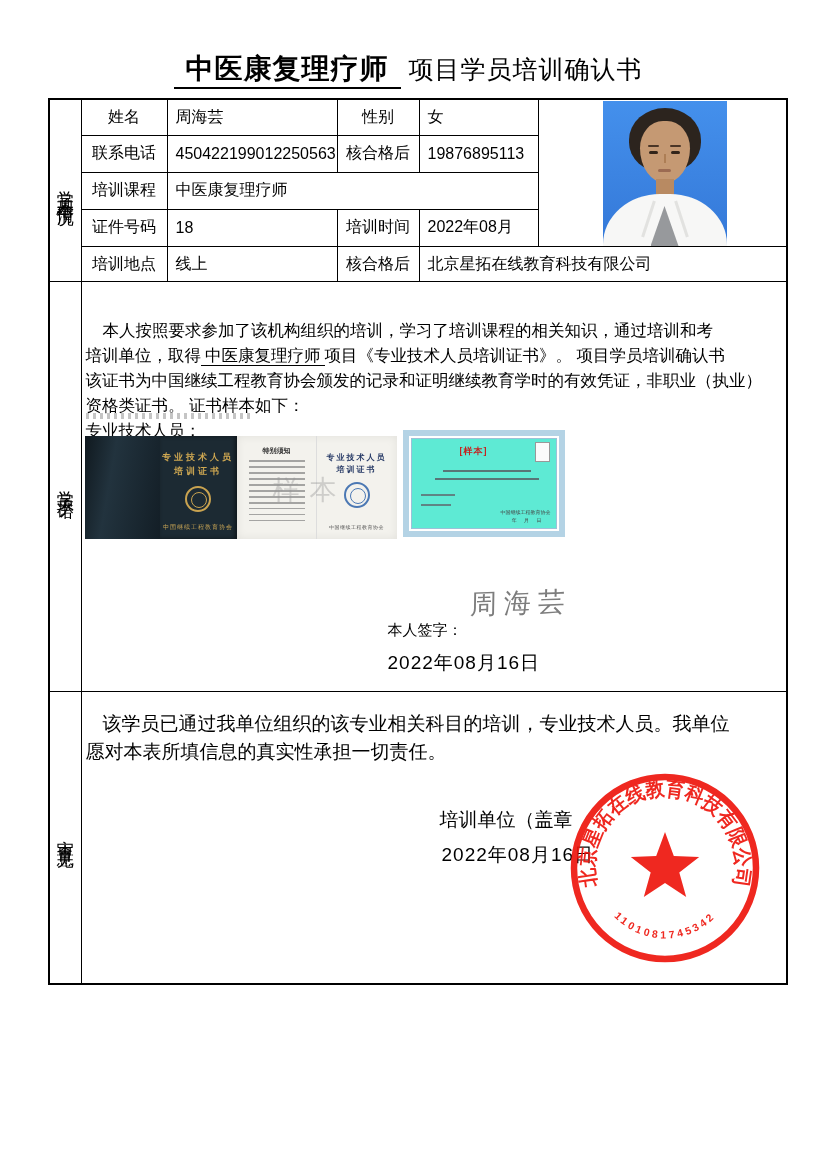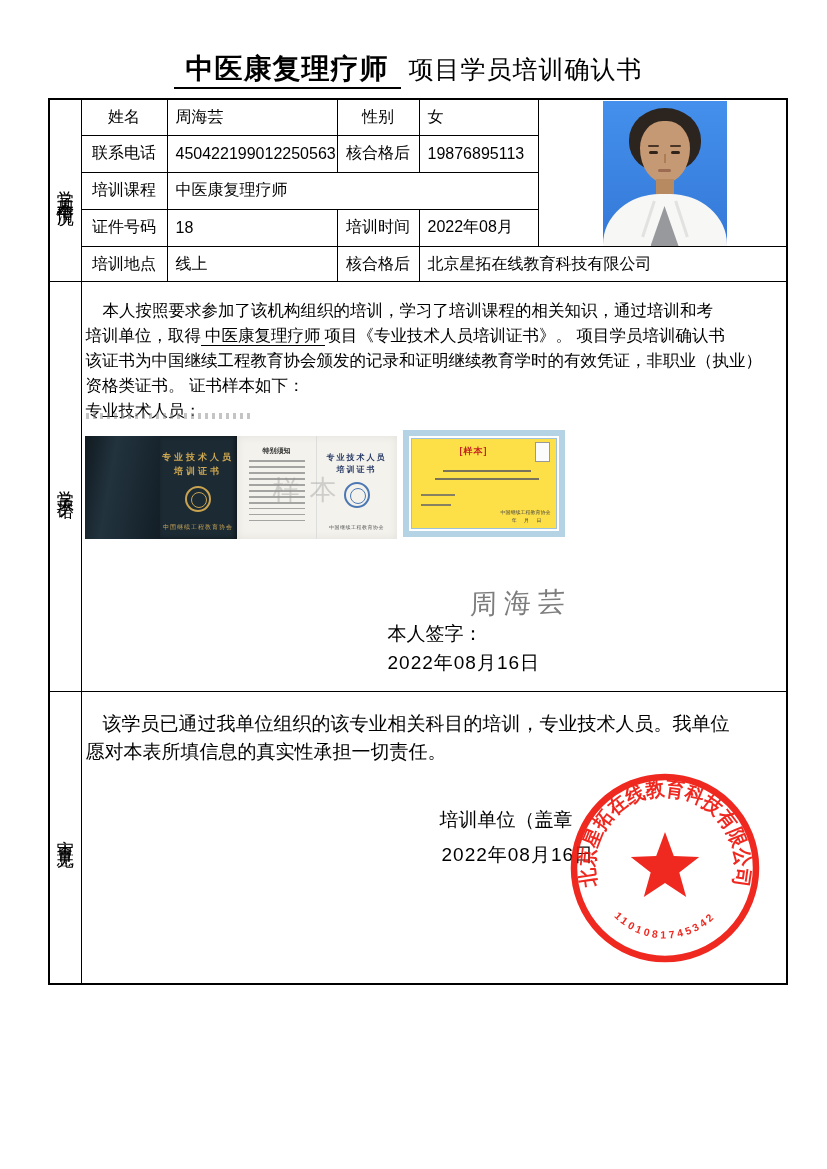--- a/index.html
+++ b/index.html
@@ -30,21 +30,21 @@
   .photo .eye { position:absolute; width:9px; height:2.5px; background:#32241a; border-radius:2px; top:50px; }
   .photo .nose { position:absolute; top:53px; left:61px; width:2px; height:9px; background:#ad7e55; }
   .photo .mouth { position:absolute; top:68px; left:55px; width:13px; height:2.5px; background:#9c6b52; border-radius:2px; }
   .photo .neck { position:absolute; top:78px; left:53px; width:18px; height:16px; background:#b88a62; }
   .photo .coat { position:absolute; bottom:-4px; left:0px; width:124px; height:56px; background:#f7f7f6; border-radius:46% 46% 0 0/ 90% 90% 0 0; }
   .photo .shirt { position:absolute; bottom:0; left:48px; width:28px; height:40px; background:#97999c; clip-path:polygon(50% 0,100% 100%,0 100%); }
   .photo .lapel-l { position:absolute; bottom:8px; left:44px; width:3px; height:38px; background:#e2e2e0; transform:rotate(18deg); }
   .photo .lapel-r { position:absolute; bottom:8px; left:77px; width:3px; height:38px; background:#e2e2e0; transform:rotate(-18deg); }
   
   .c-para { position:absolute; top:16px; left:4px; font-size:16.5px; line-height:25px; white-space:nowrap; }
-  .c-para .indent { padding-left:17px; }
+  .c-para .indent { padding-left:17px;margin-top:20px; }
   .c-para .ucourse { border-bottom:1px solid #000; padding:0 4px 1px 4px; }
   .artifact { position:absolute; top:131px; left:4px; width:168px; height:6px; opacity:.5;
     background:repeating-linear-gradient(90deg,#8a8a8a 0 3px,transparent 3px 7px); }
   .certs { position:absolute; top:148px; left:0; width:500px; height:112px; }
   .cert { position:absolute; top:6px; height:103px; }
   .cert1 { left:3px; width:75px; background:linear-gradient(100deg,#10191f 0%,#22333e 35%,#131e26 100%); }
   .cert2 { left:78px; width:77px; background:#1c2a33; box-shadow:inset -2px 0 4px rgba(0,0,0,.5); }
   .cert2 .gtitle { position:absolute; top:14px; width:100%; text-align:center; color:#cfa852; font-size:9px; font-weight:bold; letter-spacing:3px; line-height:14px; }
   .cert2 .emblem { position:absolute; top:50px; left:25px; width:26px; height:26px; border:2px solid #c9a350; border-radius:50%; }
   .cert2 .emblem::after { content:""; position:absolute; top:4px; left:4px; width:14px; height:14px; border:1px solid #c9a350; border-radius:50%; }
@@ -52,32 +52,32 @@
   .cert3 { left:155px; width:160px; background:#f3f2ed; box-shadow:inset 0 0 10px rgba(0,0,0,.07); }
   .cert3 .mid { position:absolute; top:0; left:79px; width:1px; height:100%; background:#ddd; }
   .cert3 .heading { position:absolute; top:10px; left:0; width:80px; text-align:center; font-size:7px; font-weight:bold; color:#333; }
   .cert3 .tlines { position:absolute; top:24px; left:12px; width:56px; height:62px;
     background:repeating-linear-gradient(#7a7a7a 0 1.5px,transparent 1.5px 6px); opacity:.65; }
   .cert3 .rtitle { position:absolute; top:16px; left:80px; width:80px; text-align:center; font-size:8px; font-weight:bold; color:#273a66; letter-spacing:2px; line-height:12px; }
   .cert3 .seal { position:absolute; top:46px; left:107px; width:26px; height:26px; border:2px solid #2e63aa; border-radius:50%; opacity:.85; }
   .cert3 .seal::after { content:""; position:absolute; top:4px; left:4px; width:14px; height:14px; border:1px solid #2e63aa; border-radius:50%; }
   .cert3 .rfoot { position:absolute; bottom:9px; left:80px; width:80px; text-align:center; font-size:5px; color:#555; letter-spacing:.5px; }
   .cert3 .wm { position:absolute; top:36px; left:36px; font-size:27px; color:rgba(150,150,150,.4); letter-spacing:10px;text-align:right; }
-  .cert4 { left:321px; top:0; width:162px; height:107px; background:#fde047; border:6px solid #b4d3e5;
+  .cert4 { left:321px; top:0; width:162px; height:107px; background:#5eead4; border:6px solid #b4d3e5;
     box-shadow:inset 0 0 0 2px #fff, inset 0 0 0 3px #9cc1d8; }
   .cert4 .stag { position:absolute; top:9px; left:0; width:130px; text-align:center; color:#c42320; font-size:9px; font-weight:bold; letter-spacing:1px; }
   .cert4 .pbox { position:absolute; top:6px; right:9px; width:15px; height:20px; border:1px solid #999; background:#fbfbfb; }
   .cert4 .l1 { position:absolute; top:34px; left:34px; width:88px; height:2px; background:#56585f; opacity:.8; }
   .cert4 .l2 { position:absolute; top:42px; left:26px; width:104px; height:2px; background:#56585f; opacity:.8; }
   .cert4 .l3 { position:absolute; top:58px; left:12px; width:34px; height:2px; background:#60626a; opacity:.75; }
   .cert4 .l4 { position:absolute; top:68px; left:12px; width:30px; height:2px; background:#60626a; opacity:.75; }
   .cert4 .forg { position:absolute; bottom:16px; right:8px; font-size:5px; color:#444; }
   .cert4 .fdate { position:absolute; bottom:8px; right:14px; font-size:5px; color:#444; letter-spacing:3px; }
   .sig-name { position:absolute; top:303px; left:388px; font-size:27px; color:#7d7d7d; letter-spacing:7px; transform:rotate(-2deg) skewX(-3deg); font-weight:300; }
-  .sig-label { position:absolute; top:339px; left:306px; font-size:19px;text-align:right; }
+  .sig-label { position:absolute; top:339px; left:306px; font-size:15px;text-align:right; }
   .sig-date  { position:absolute; top:368px; left:306px; font-size:19px; letter-spacing:1px; }
   
   .r-para { position:absolute; top:18px; left:4px; font-size:19px; line-height:28px; white-space:nowrap; }
   .r-para .indent { padding-left:17px; }
   .stamp-caption { position:absolute; top:115px; left:358px; font-size:19px; }
   .stamp-date { position:absolute; top:150px; left:360px; font-size:19px; letter-spacing:1px; }
   .seal { position:absolute; top:76px; left:483px; width:200px; height:200px; opacity:.92; }
 </style>
 </head>
 <body>

